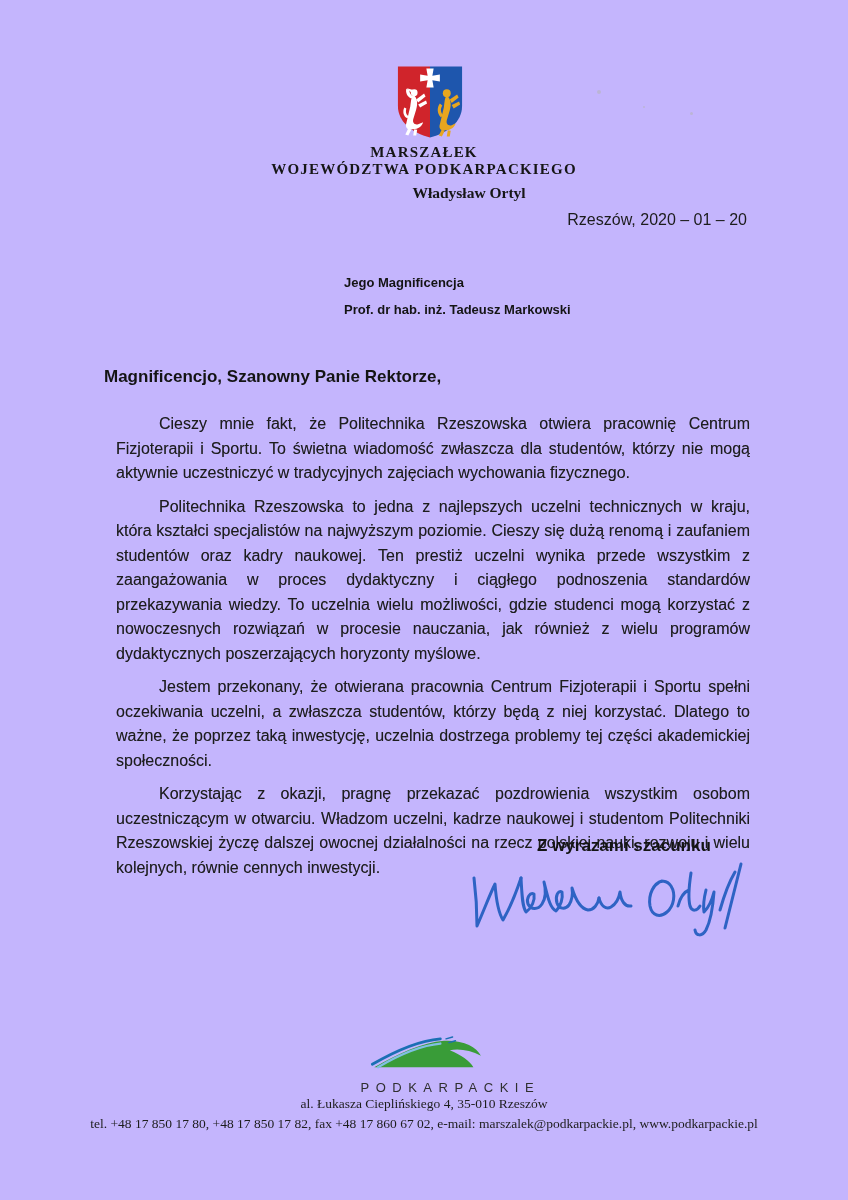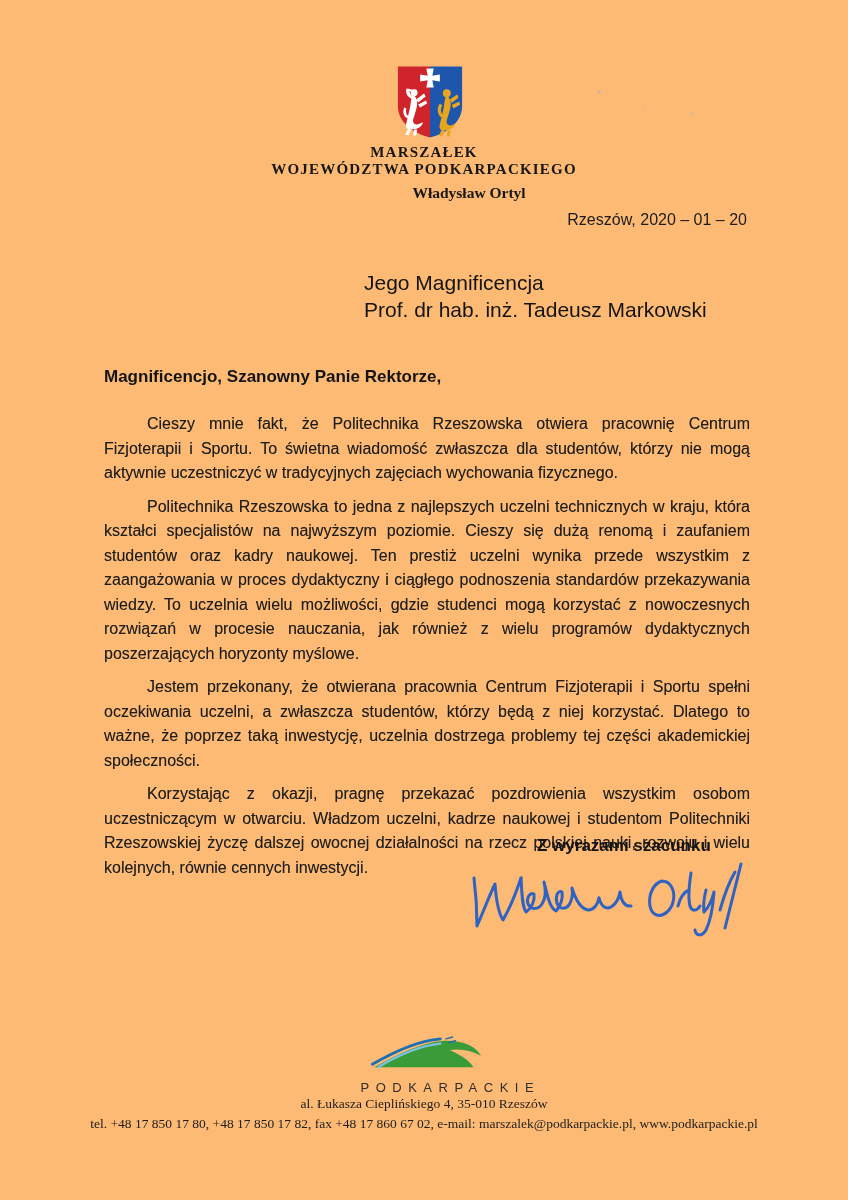--- a/index.html
+++ b/index.html
@@ -1,48 +1,48 @@
 <!DOCTYPE html>
 <html lang="pl"><head>
 <meta charset="utf-8">
 <style>
   html,body{margin:0;padding:0;background:#ffffff;}
   .page{
-    position:relative;width:848px;height:1200px;background:#fdba74;
+    position:relative;width:848px;height:1200px;background:#c4b5fd;
     overflow:hidden;font-family:"Liberation Sans",sans-serif;color:#1f1f1f;
   }
   
   .crest{position:absolute;left:396px;top:65px;width:68px;height:75px;}
   .office{
     position:absolute;left:0;top:144px;width:848px;text-align:center;
     font-family:"Liberation Serif",serif;font-weight:700;font-size:15px;
     line-height:16.5px;letter-spacing:1.2px;color:#161616;
   }
   .official-name{
     position:absolute;left:0;top:184px;width:848px;text-align:center;
     font-family:"Liberation Serif",serif;font-weight:700;font-size:15.5px;color:#161616;padding-left:45px;
   }
   .dateline{
     position:absolute;top:211px;right:101px;font-size:16px;color:#1c1c1c;
   }
   
   .recipient{
-    position:absolute;left:364px;top:270px;font-weight:400;font-size:21px;
+    position:absolute;left:344px;top:270px;font-weight:700;font-size:13px;
     line-height:26.5px;color:#141414;
   }
   .salutation{
     position:absolute;left:104px;top:367px;font-weight:700;font-size:17px;color:#141414;
   }
   
   .body{
     position:absolute;left:104px;top:412px;width:646px;
     font-size:16px;line-height:24.5px;text-align:justify;color:#1d1d1d;
     text-shadow:0 0 .4px rgba(30,30,30,.45);
   }
-  .body p{margin:0 0 9px 0;text-indent:43px;}
+  .body p{margin:0 0 9px 12px;text-indent:43px;}
   
   .closing{
     position:absolute;left:509px;top:836px;font-weight:700;font-size:17px;color:#141414;margin-left:28px;
   }
   .signature{position:absolute;left:464px;top:854px;width:290px;height:100px;}
   
   .footer-logo{position:absolute;left:354px;top:1036px;width:150px;text-align:center;}
   .footer-logo svg{width:124px;height:34px;display:block;margin:0 auto;}
   .brand{
     font-size:13px;letter-spacing:6.5px;padding-left:6.5px;color:#2f2f2f;

